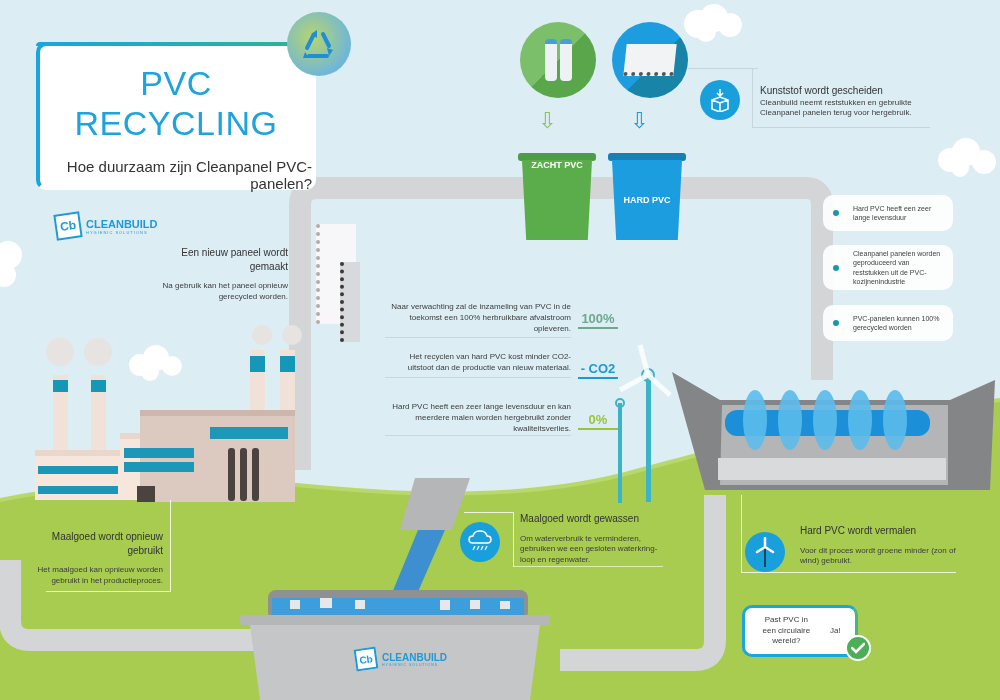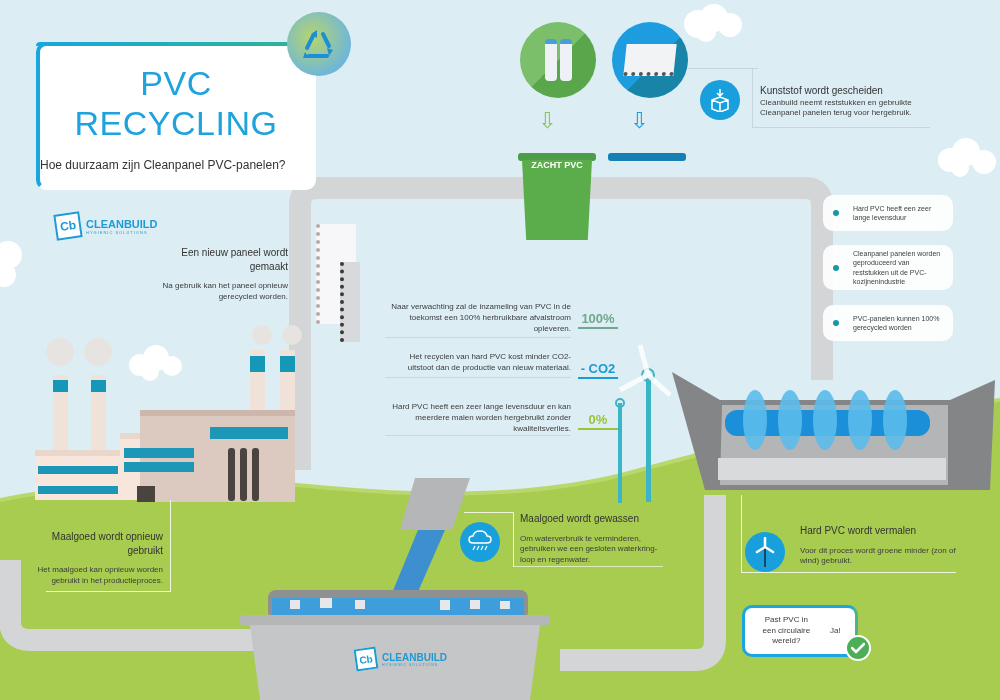--- a/index.html
+++ b/index.html
@@ -11,21 +11,21 @@
   .txt-h { font-size: 10px; line-height: 1.35; color: #333; }
 
   
   #title-card { left: 36px; top: 42px; width: 280px; height: 148px; border-radius: 10px; background: #fff;
     border: 4px solid #19a6df; border-right-color: #fff; border-bottom-color: #fff; }
   #title-card::before { content:""; position:absolute; left:-4px; top:-4px; right:-4px; height:4px; border-radius:22px 22px 0 0;
     background: linear-gradient(90deg,#19a6df,#2db58f); }
   #title-line1, #title-line2 { position: absolute; left: 0; width: 100%; text-align: center; color: #1ea3dc; font-size: 34px; letter-spacing: 0.5px; }
   #title-line1 { top: 18px; }
   #title-line2 { top: 58px; }
-  #subtitle { position: absolute; left: 0; width: 100%; top: 112px; text-align: left; font-size: 12px; color: #333; }
+  #subtitle { position: absolute; left: 0; width: 100%; top: 112px; text-align: right; font-size: 15px; color: #333; }
 
   .info-box { background: rgba(255,255,255,0.9); border-radius: 10px; display:flex; align-items:center; padding: 6px 10px; }
   .bullet-dot { width: 6px; height: 6px; border-radius: 50%; background: #1598a8; margin-right: 14px; flex-shrink: 0; }
 
   .stat-value { font-weight: bold; font-size: 13px; border-bottom: 2px solid; padding: 0 2px 1px 2px; text-align: center; }
   .circle-icon { border-radius: 50%; background: #19a0dc; display:flex; align-items:center; justify-content:center; }
   .bracket { border-top: 1.5px solid rgba(255,255,255,0.8); border-left: 1.5px solid rgba(255,255,255,0.8); }
   .bracket-b { border-bottom: 1.5px solid rgba(255,255,255,0.8); }
 </style>
 </head>
@@ -191,20 +191,23 @@
     <div style="width:50px;height:32px;background:#f2f3f5;transform:skewX(-6deg);border-bottom:4px dotted #555;"></div>
   </div>
   <div class="abs" style="left:538px;top:108px;color:#8cc263;font-size:22px;">⇩</div>
   <div class="abs" style="left:630px;top:108px;color:#1d9de0;font-size:22px;">⇩</div>
 
   <div class="abs" style="left:518px;top:153px;width:78px;height:8px;background:#4c9d47;border-radius:3px;"></div>
   <div class="abs" style="left:522px;top:160px;width:70px;height:80px;background:#5aad4a;display:flex;align-items:flex-start;justify-content:center;clip-path:polygon(0 0,100% 0,94% 100%,6% 100%);">
     <span style="color:#fff;font-weight:bold;font-size:9px;">ZACHT PVC</span>
   </div>
   <div class="abs" style="left:608px;top:153px;width:78px;height:8px;background:#1680b4;border-radius:3px;"></div>
+  <div class="abs" style="left:612px;top:160px;width:70px;height:80px;background:#1b9de0;display:flex;align-items:center;justify-content:center;clip-path:polygon(0 0,100% 0,94% 100%,6% 100%);">
+    <span style="color:#fff;font-weight:bold;font-size:9px;">HARD PVC</span>
+  </div>
 
   <div class="abs" style="left:688px;top:68px;width:70px;height:1px;background:#c6d6dc;"></div>
   <div class="abs" style="left:752px;top:68px;width:178px;height:60px;border-left:1px solid #c6d6dc;border-bottom:1px solid #c6d6dc;"></div>
   <div class="abs circle-icon" style="left:700px;top:80px;width:40px;height:40px;">
     <svg width="22" height="24" viewBox="0 0 22 24">
         <path d="M11 1 L11 7 M8 5 L11 8 L14 5" stroke="#fff" stroke-width="1.5" fill="none"></path>
         <path d="M3 12 L11 9 L19 12 L19 21 L11 24 L3 21 Z M3 12 L11 15 L19 12 M11 15 L11 24" stroke="#fff" stroke-width="1.5" fill="none"></path>
       </svg>
   </div>
   <div class="abs" style="left:760px;top:84px;width:170px;">

